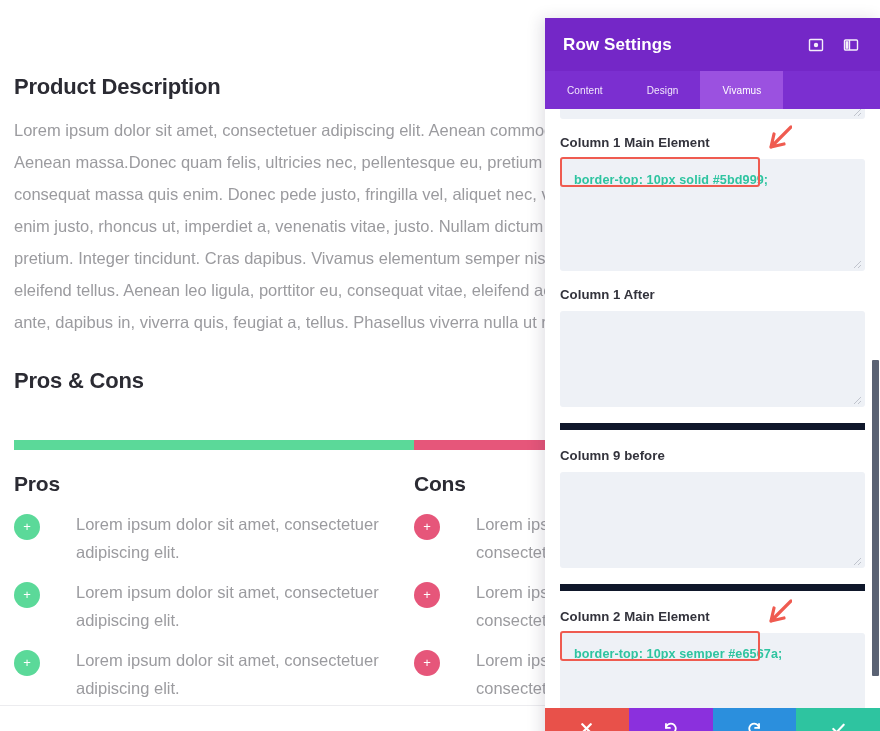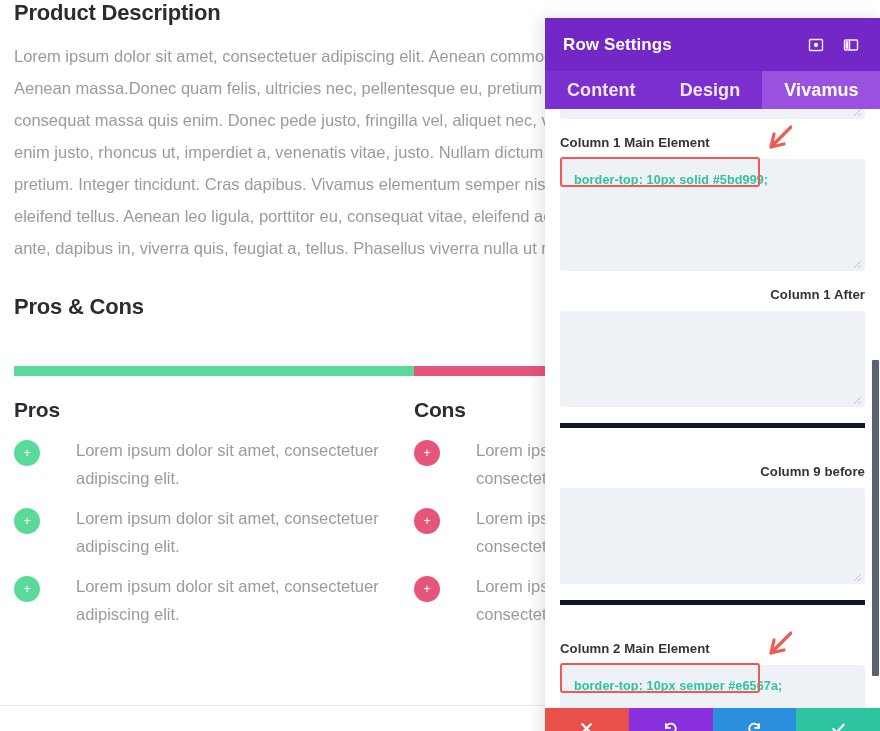--- a/index.html
+++ b/index.html
@@ -18,20 +18,21 @@
     width: 560px; height: 731px;
     background: #fff;
     overflow: hidden;
     padding: 0 14px;
   }
   .page-h2 {
     font-size: 22px;
     font-weight: bold;
     color: #2b2b33;
     letter-spacing: -0.2px;
+    margin-top: 74px;
   }
   .page-para {
     margin-top: 14px;
     font-size: 16.5px;
     line-height: 32px;
     color: #9b9b9f;
     width: 700px;
     white-space: normal;
   }
   .page-h2.second { margin-top: 30px; }
@@ -92,34 +93,34 @@
     color: #fff; opacity: .92;
   }
   .tabbar {
     height: 38px; min-height: 38px;
     background: #7b2fd0;
     display: flex; align-items: stretch;
   }
   .tab {
     padding: 0 22px;
     display: flex; align-items: center;
-    color: #f2e8fc; font-size: 18px; font-weight: bold;
+    color: #f2e8fc; font-size: 10px; font-weight: normal;
     letter-spacing: .1px;
   }
   .tab.active { background: #9b51e0; color: #ffffff; }
 
   .panel-body {
     flex: 1;
     background: #fff;
     overflow: hidden;
     position: relative;
     padding: 0 15px;
   }
   .field { padding-bottom: 16px; }
-  .field.sep { border-bottom: 5px solid #0f172a; margin-bottom: 36px; text-align: right; }
+  .field.sep { border-bottom: 7px solid #0f172a; margin-bottom: 18px; }
   .field-label {
     font-size: 13.2px; font-weight: bold; color: #33333c;
     margin-bottom: 9px; letter-spacing: .05px;
   }
   .ta {
     width: 100%;
     background: #eef1f6;
     border: none; border-radius: 3px;
     min-height: 96px;
     position: relative;

